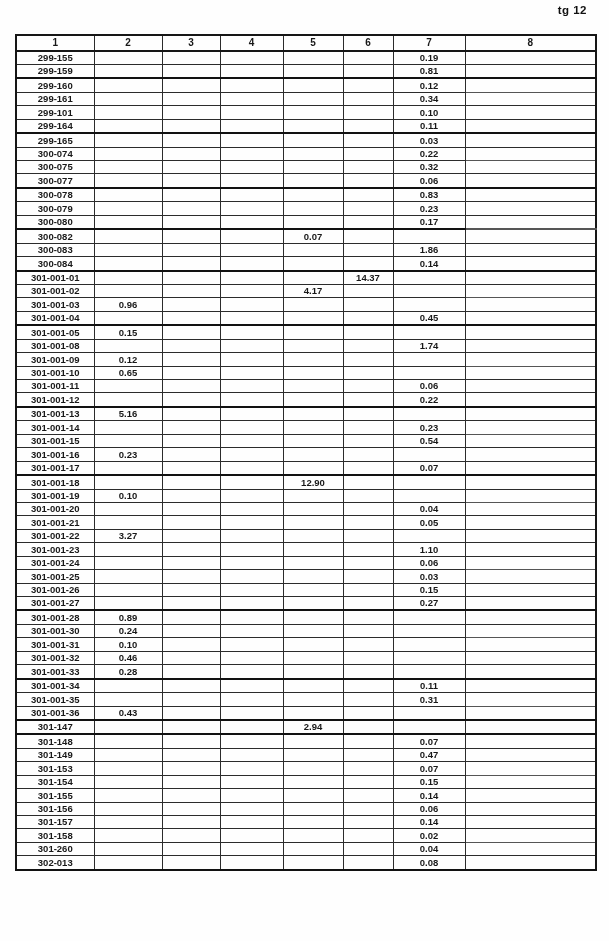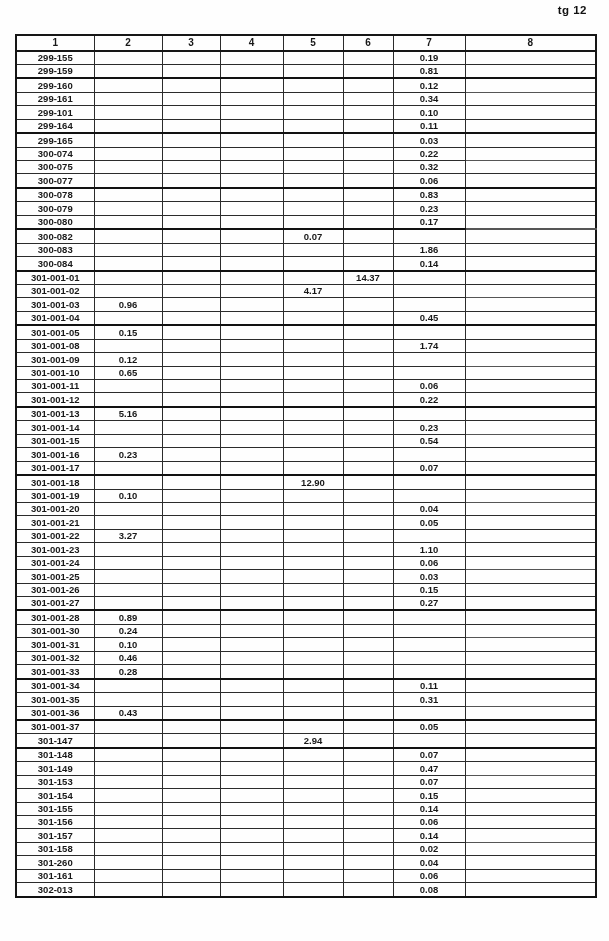--- a/index.html
+++ b/index.html
@@ -561,30 +561,20 @@
       <tr class="thick">
         <td>301-001-36</td>
         <td>0.43</td>
         <td></td>
         <td></td>
         <td></td>
         <td></td>
         <td></td>
         <td></td>
       </tr>
-      <tr>
-        <td>301-001-37</td>
-        <td></td>
-        <td></td>
-        <td></td>
-        <td></td>
-        <td></td>
-        <td>0.05</td>
-        <td></td>
-      </tr>
       <tr class="thick">
         <td>301-147</td>
         <td></td>
         <td></td>
         <td></td>
         <td>2.94</td>
         <td></td>
         <td></td>
         <td></td>
       </tr>
@@ -669,30 +659,20 @@
         <td></td>
       </tr>
       <tr>
         <td>301-260</td>
         <td></td>
         <td></td>
         <td></td>
         <td></td>
         <td></td>
         <td>0.04</td>
-        <td></td>
-      </tr>
-      <tr>
-        <td>301-161</td>
-        <td></td>
-        <td></td>
-        <td></td>
-        <td></td>
-        <td></td>
-        <td>0.06</td>
         <td></td>
       </tr>
       <tr class="thick">
         <td>302-013</td>
         <td></td>
         <td></td>
         <td></td>
         <td></td>
         <td></td>
         <td>0.08</td>

